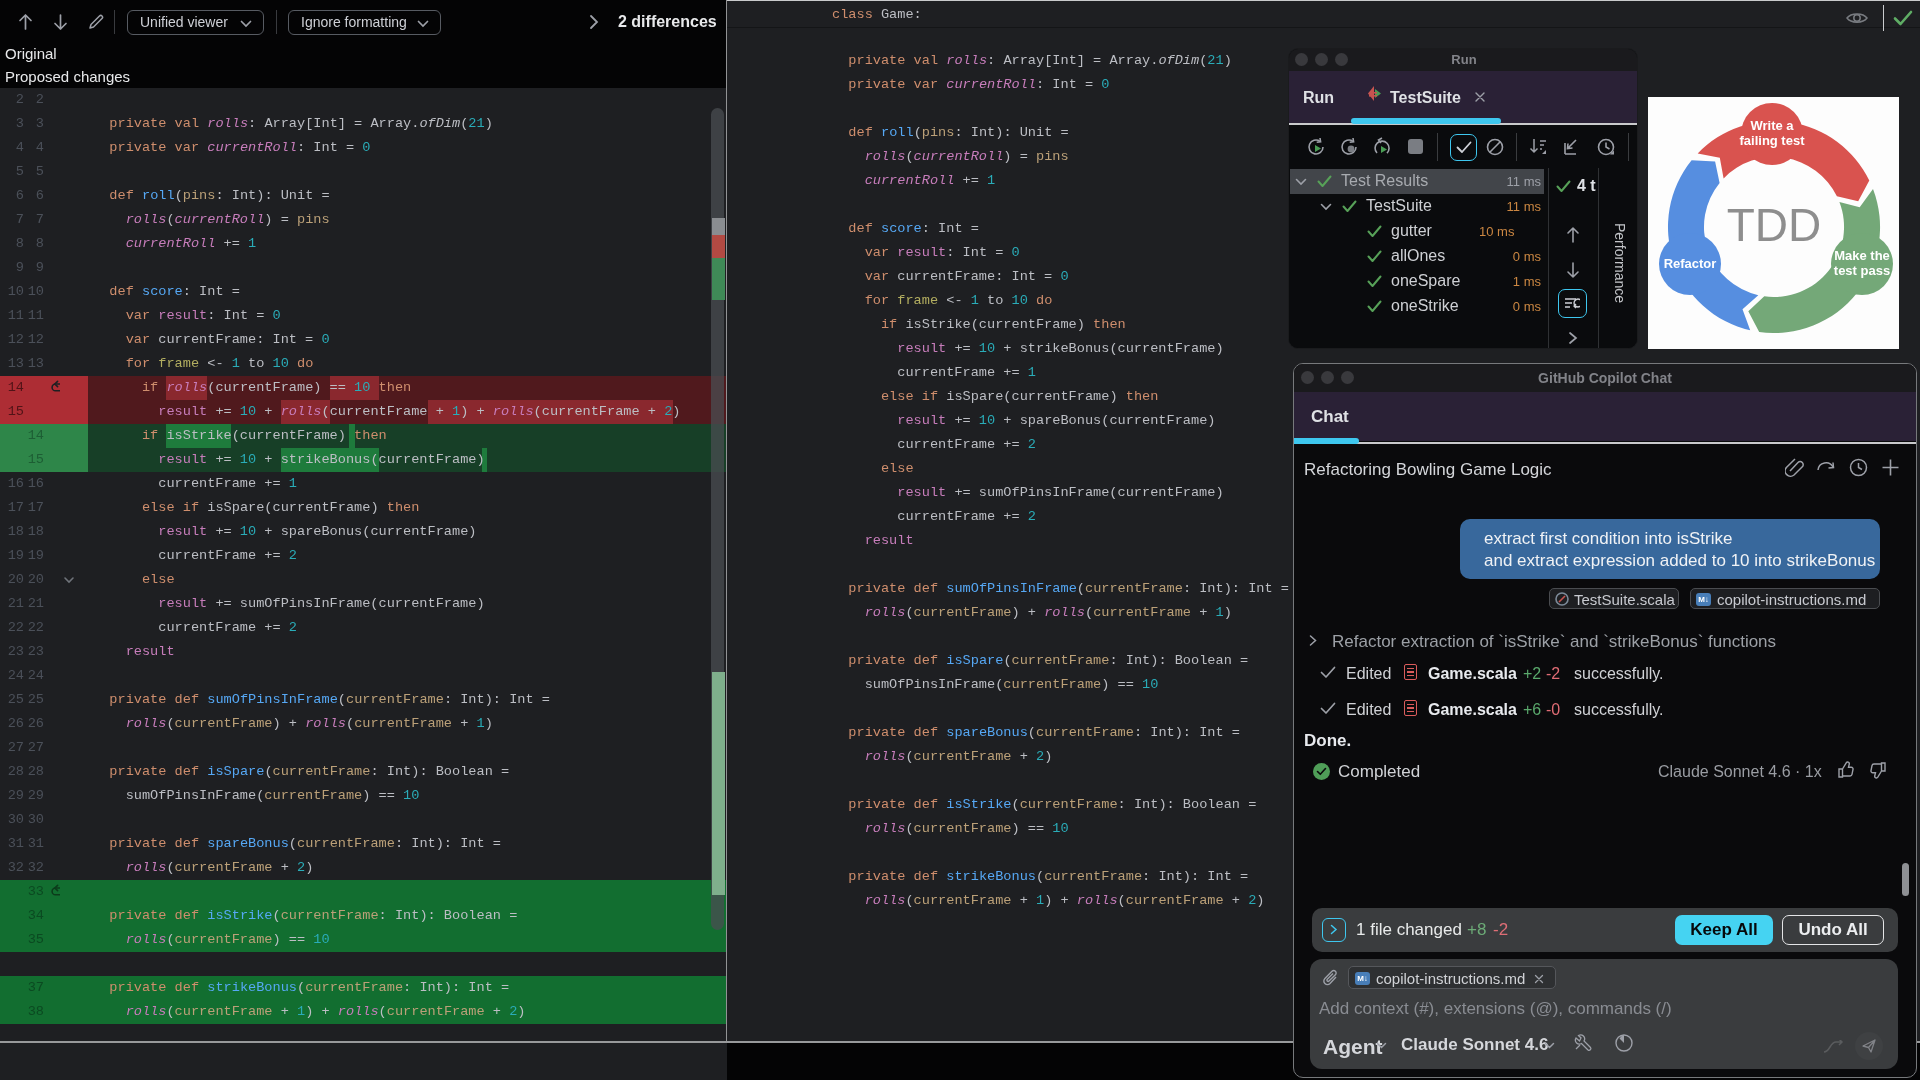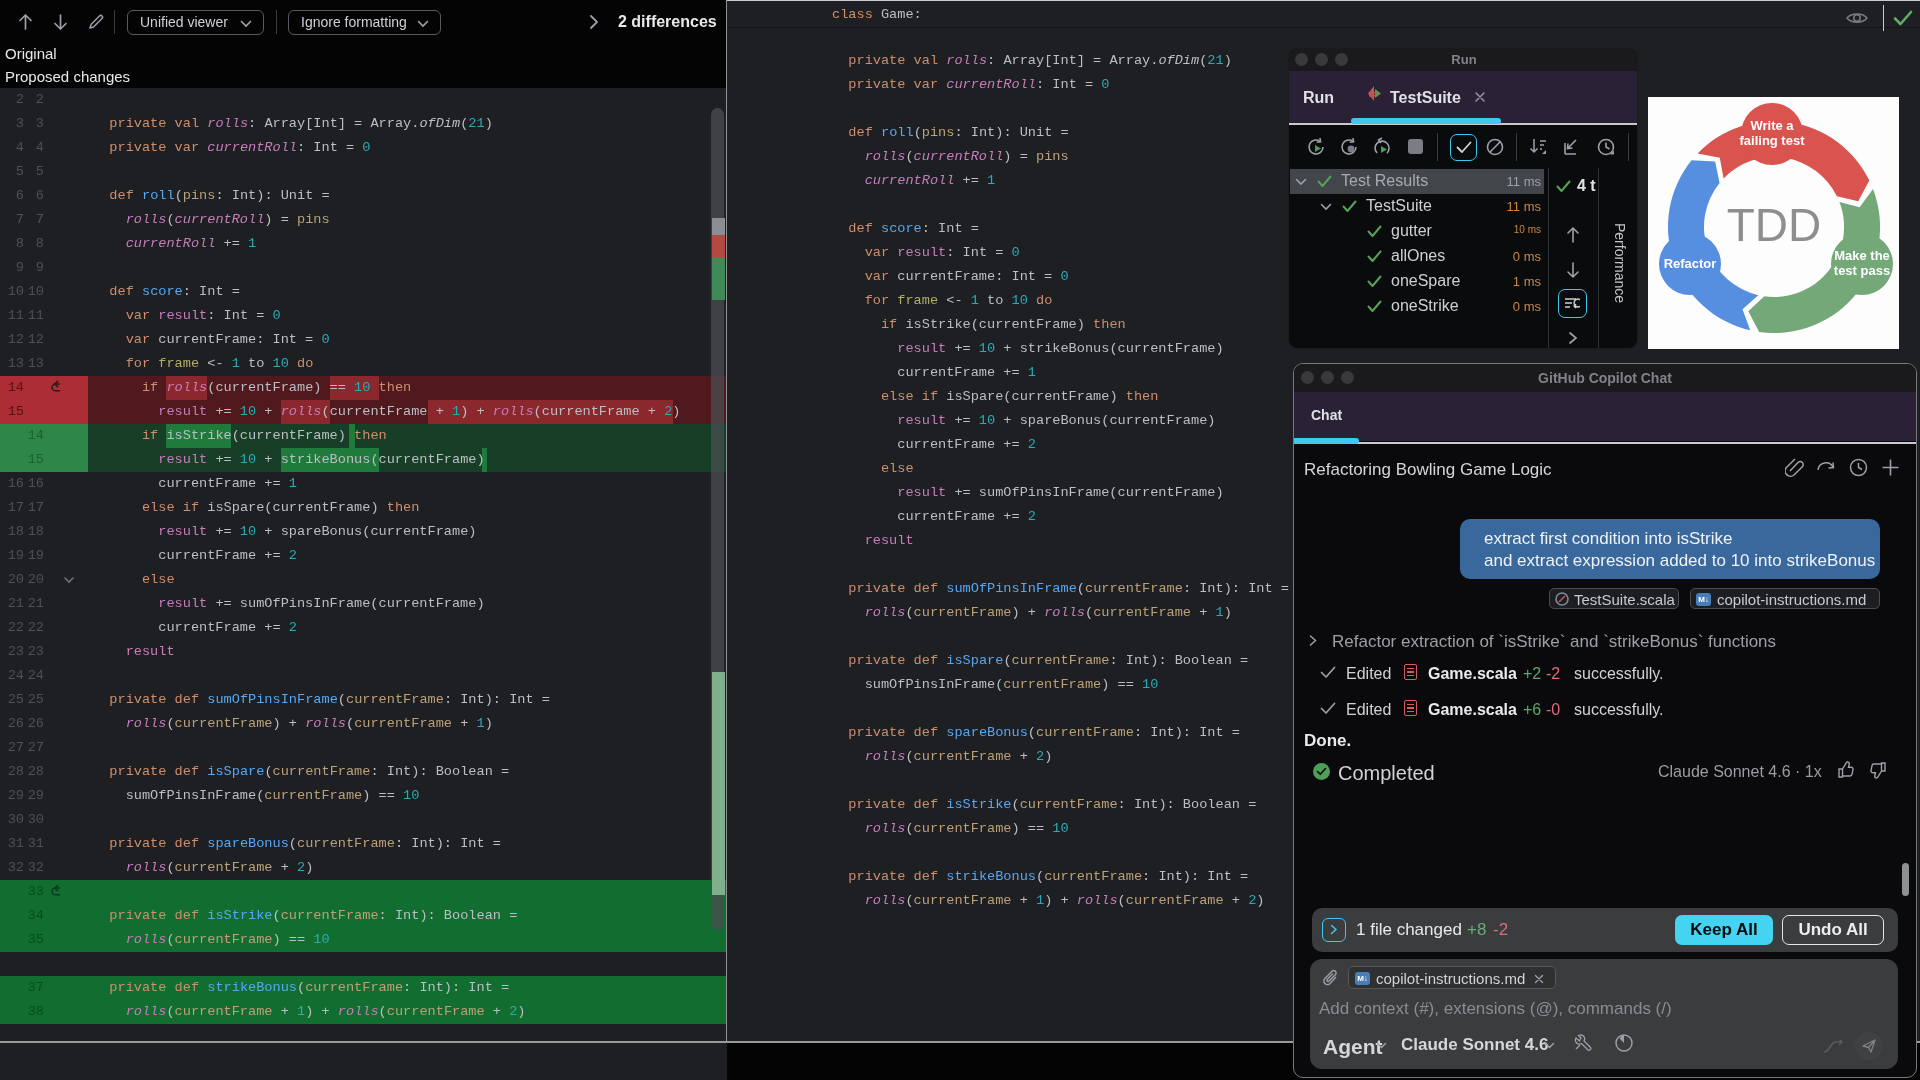--- a/index.html
+++ b/index.html
@@ -399,21 +399,21 @@
       </svg>
     <svg class="abs" style="left:53px;top:32px" width="15" height="13" viewBox="0 0 15 13">
         <path d="M1.5 6.5 L5.5 11 L13.5 1.5" fill="none" stroke="#57a158" stroke-width="2" stroke-linecap="round" stroke-linejoin="round"></path>
       </svg>
     <div class="abs" style="left:77px;top:29px;font-size:16px;color:#ced0d4">TestSuite</div>
     <div class="abs" style="left:190px;top:31px;width:62px;text-align:right;font-size:13px;color:#cb8742">11 ms</div>
     <svg class="abs" style="left:78px;top:57px" width="15" height="13" viewBox="0 0 15 13">
         <path d="M1.5 6.5 L5.5 11 L13.5 1.5" fill="none" stroke="#57a158" stroke-width="2" stroke-linecap="round" stroke-linejoin="round"></path>
       </svg>
     <div class="abs" style="left:102px;top:54px;font-size:16px;color:#ced0d4">gutter</div>
-    <div class="abs" style="left:190px;top:56px;width:62px;text-align:right;font-size:10px;color:#cb8742">10 ms</div>
+    <div class="abs" style="left:190px;top:56px;width:62px;text-align:left;font-size:13px;color:#cb8742">10 ms</div>
     <svg class="abs" style="left:78px;top:82px" width="15" height="13" viewBox="0 0 15 13">
         <path d="M1.5 6.5 L5.5 11 L13.5 1.5" fill="none" stroke="#57a158" stroke-width="2" stroke-linecap="round" stroke-linejoin="round"></path>
       </svg>
     <div class="abs" style="left:102px;top:79px;font-size:16px;color:#ced0d4">allOnes</div>
     <div class="abs" style="left:190px;top:81px;width:62px;text-align:right;font-size:13px;color:#cb8742">0 ms</div>
     <svg class="abs" style="left:78px;top:107px" width="15" height="13" viewBox="0 0 15 13">
         <path d="M1.5 6.5 L5.5 11 L13.5 1.5" fill="none" stroke="#57a158" stroke-width="2" stroke-linecap="round" stroke-linejoin="round"></path>
       </svg>
     <div class="abs" style="left:102px;top:104px;font-size:16px;color:#ced0d4">oneSpare</div>
     <div class="abs" style="left:190px;top:106px;width:62px;text-align:right;font-size:13px;color:#cb8742">1 ms</div>
@@ -463,21 +463,21 @@
 </div>
 
 <div class="abs" style="left:1293px;top:363px;width:624px;height:715px;background:#0a0a0c;border-radius:10px;border:1px solid #77797c;overflow:hidden">
   <div class="abs" style="left:0;top:0;width:622px;height:28px;background:#1a1a1d">
     <div class="abs" style="left:7px;top:7px;width:13px;height:13px;border-radius:50%;background:#39393d"></div>
     <div class="abs" style="left:27px;top:7px;width:13px;height:13px;border-radius:50%;background:#39393d"></div>
     <div class="abs" style="left:47px;top:7px;width:13px;height:13px;border-radius:50%;background:#39393d"></div>
     <div class="abs" style="left:0;top:6px;width:622px;text-align:center;font-size:14px;font-weight:bold;color:#828389">GitHub Copilot Chat</div>
   </div>
   <div class="abs" style="left:0;top:28px;width:622px;height:49px;background:#2a2136">
-    <div class="abs" style="left:17px;top:15px;font-size:14px;font-weight:bold;color:#dfe1e5">Chat</div>
+    <div class="abs" style="left:17px;top:15px;font-size:17px;font-weight:bold;color:#dfe1e5">Chat</div>
     <div class="abs" style="left:0;top:50px;width:622px;height:2px;background:#c9cacc"></div>
       <div class="abs" style="left:0;top:46px;width:65px;height:6px;background:#3ec7ef;border-radius:0 3px 3px 0"></div>
   </div>
 
   <div class="abs" style="left:10px;top:96px;font-size:17px;color:#d4d6da">Refactoring Bowling Game Logic</div>
   <svg class="abs" style="left:491px;top:92px" width="20" height="22" viewBox="0 0 20 22">
     <path d="M3 12 L11 3.5 a3 3 0 0 1 4.3 4.3 L7 16 a5.4 5.4 0 0 1 -7.6 -7.6 L8 0" fill="none" stroke="#9da0a8" stroke-width="1.5" transform="translate(2,3)"></path>
   </svg>
   <svg class="abs" style="left:523px;top:96px" width="20" height="14" viewBox="0 0 20 14">
     <path d="M1 10 A 8 8 0 0 1 16 7" fill="none" stroke="#9da0a8" stroke-width="1.5"></path>
@@ -537,21 +537,21 @@
   <div class="abs" style="left:134px;top:337px;font-size:16px;font-weight:bold;color:#e8eaee">Game.scala</div>
   <div class="abs" style="left:229px;top:337px;font-size:16px;color:#5aa96c">+6</div>
   <div class="abs" style="left:252px;top:337px;font-size:16px;color:#e06c75">-0</div>
   <div class="abs" style="left:280px;top:337px;font-size:16px;color:#d0d2d6">successfully.</div>
 
   <div class="abs" style="left:10px;top:367px;font-size:17px;font-weight:bold;color:#e8eaee">Done.</div>
   <div class="abs" style="left:19px;top:399px;width:17px;height:17px;border-radius:50%;background:#4f9e58"></div>
   <svg class="abs" style="left:22px;top:403px" width="11" height="9" viewBox="0 0 11 9">
       <path d="M1.5 4.5 L4.3 7.3 L9.5 1.5" fill="none" stroke="#0a0a0c" stroke-width="1.6" stroke-linecap="round" stroke-linejoin="round"></path>
     </svg>
-  <div class="abs" style="left:44px;top:398px;font-size:20px;color:#d0d2d6">Completed</div>
+  <div class="abs" style="left:44px;top:398px;font-size:17px;color:#d0d2d6">Completed</div>
   <div class="abs" style="left:364px;top:399px;font-size:16px;color:#9a9da3">Claude Sonnet 4.6 · 1x</div>
   <svg class="abs" style="left:543px;top:397px" width="18" height="18" viewBox="0 0 18 18">
     <path d="M2 8 H5.5 V16 H2 Z M5.5 15 H13 a2 2 0 0 0 2-1.6 l1-5 a1.8 1.8 0 0 0 -1.8-2.2 H11.5 L12.3 3 a1.7 1.7 0 0 0 -3.1-1.2 L5.5 8" fill="none" stroke="#9da0a8" stroke-width="1.4"></path>
   </svg>
   <svg class="abs" style="left:575px;top:397px" width="18" height="18" viewBox="0 0 18 18">
     <g transform="rotate(180 9 9)">
         <path d="M2 8 H5.5 V16 H2 Z M5.5 15 H13 a2 2 0 0 0 2-1.6 l1-5 a1.8 1.8 0 0 0 -1.8-2.2 H11.5 L12.3 3 a1.7 1.7 0 0 0 -3.1-1.2 L5.5 8" fill="none" stroke="#9da0a8" stroke-width="1.4"></path>
       </g>
   </svg>
 

